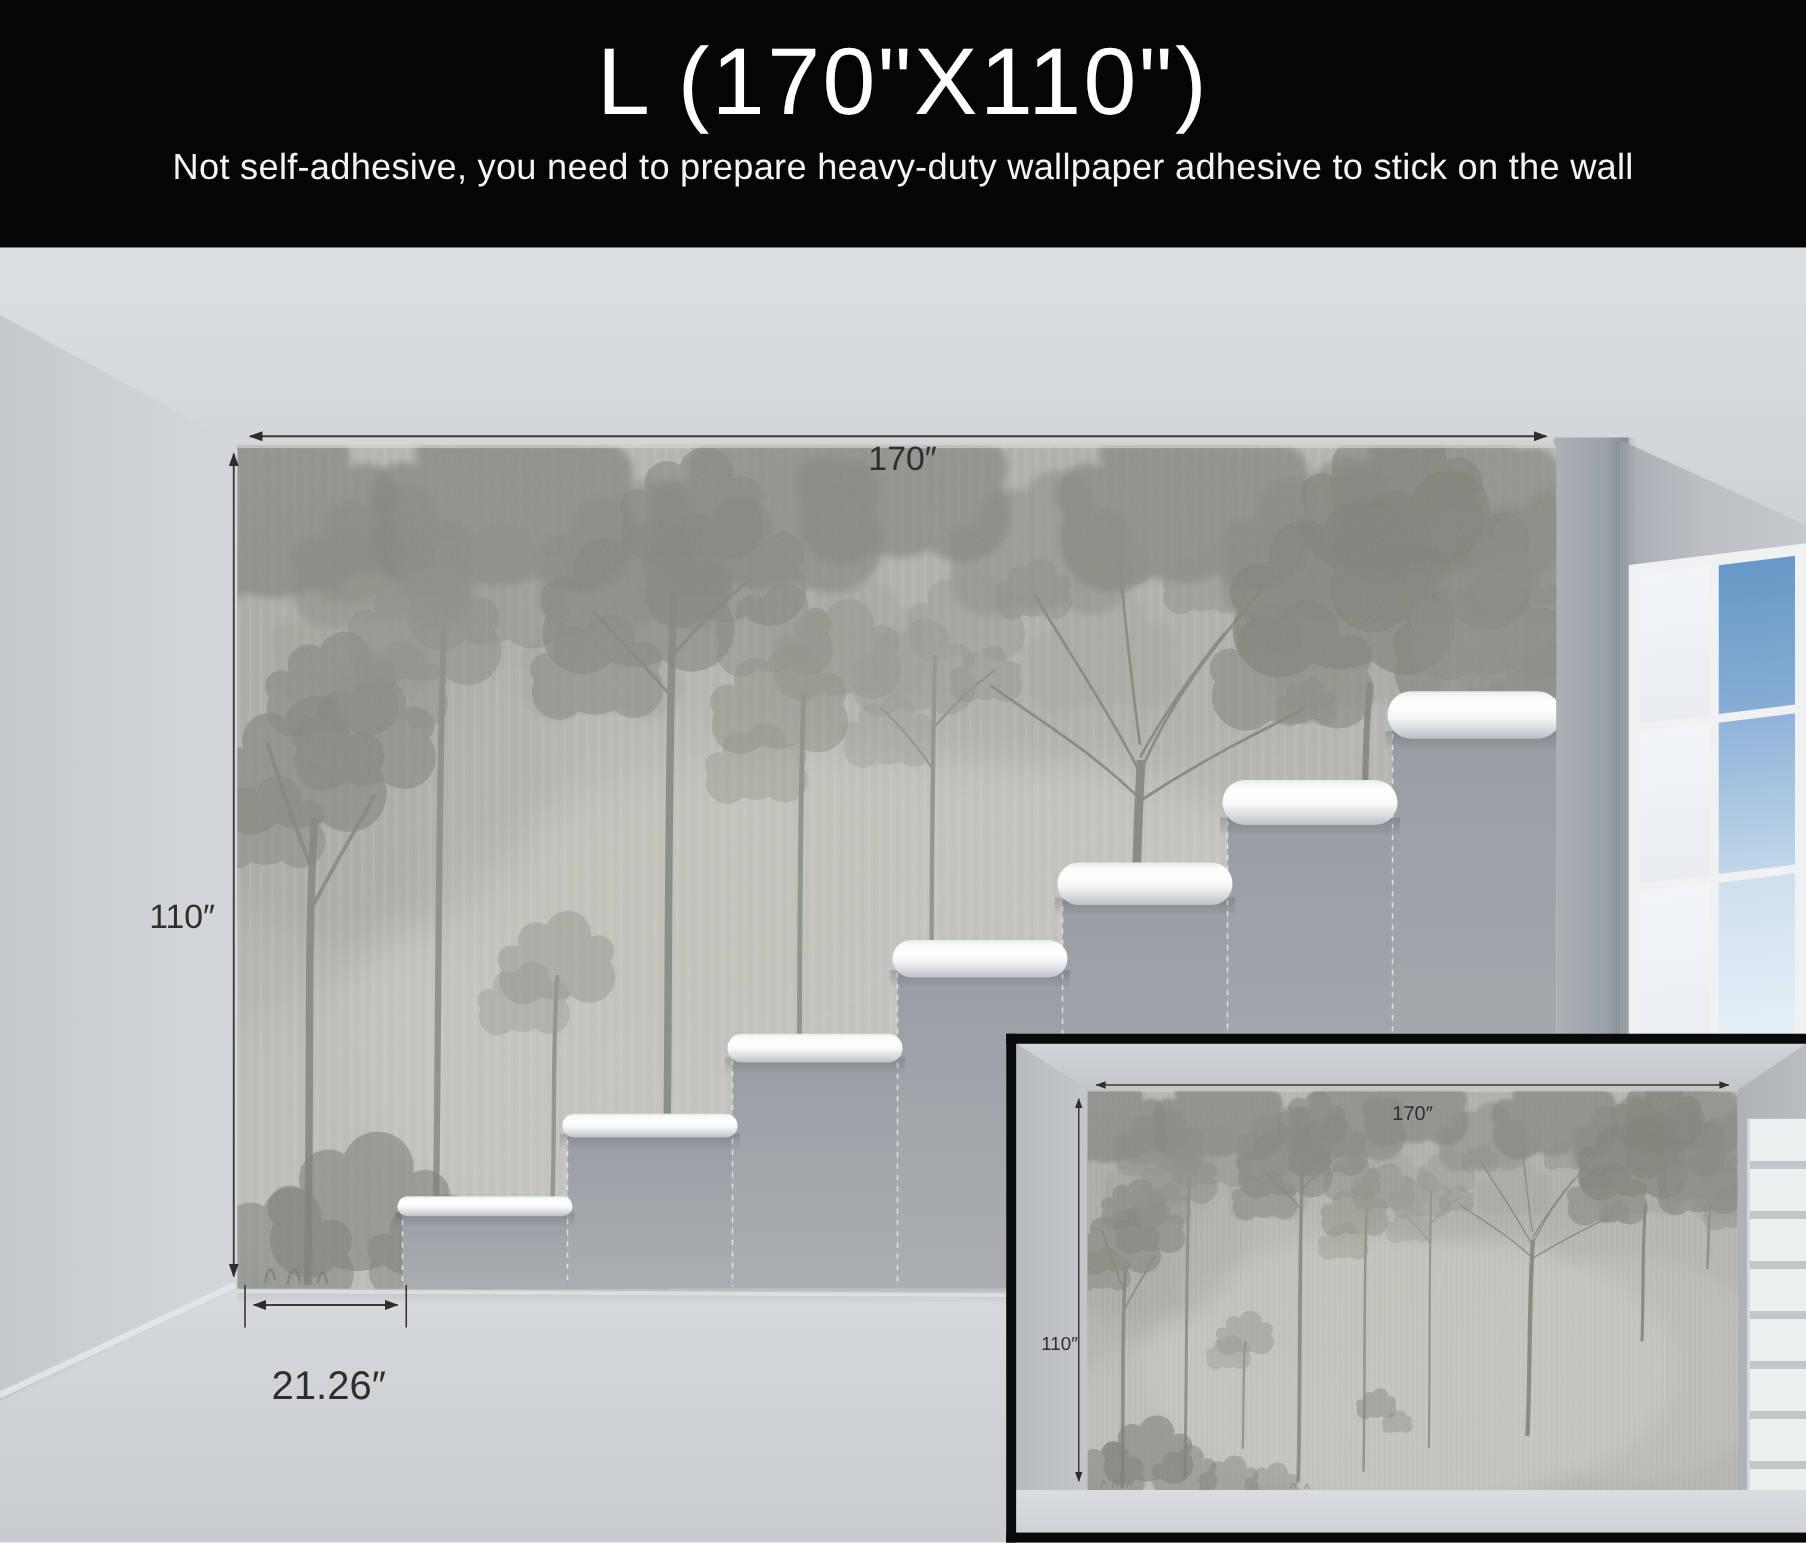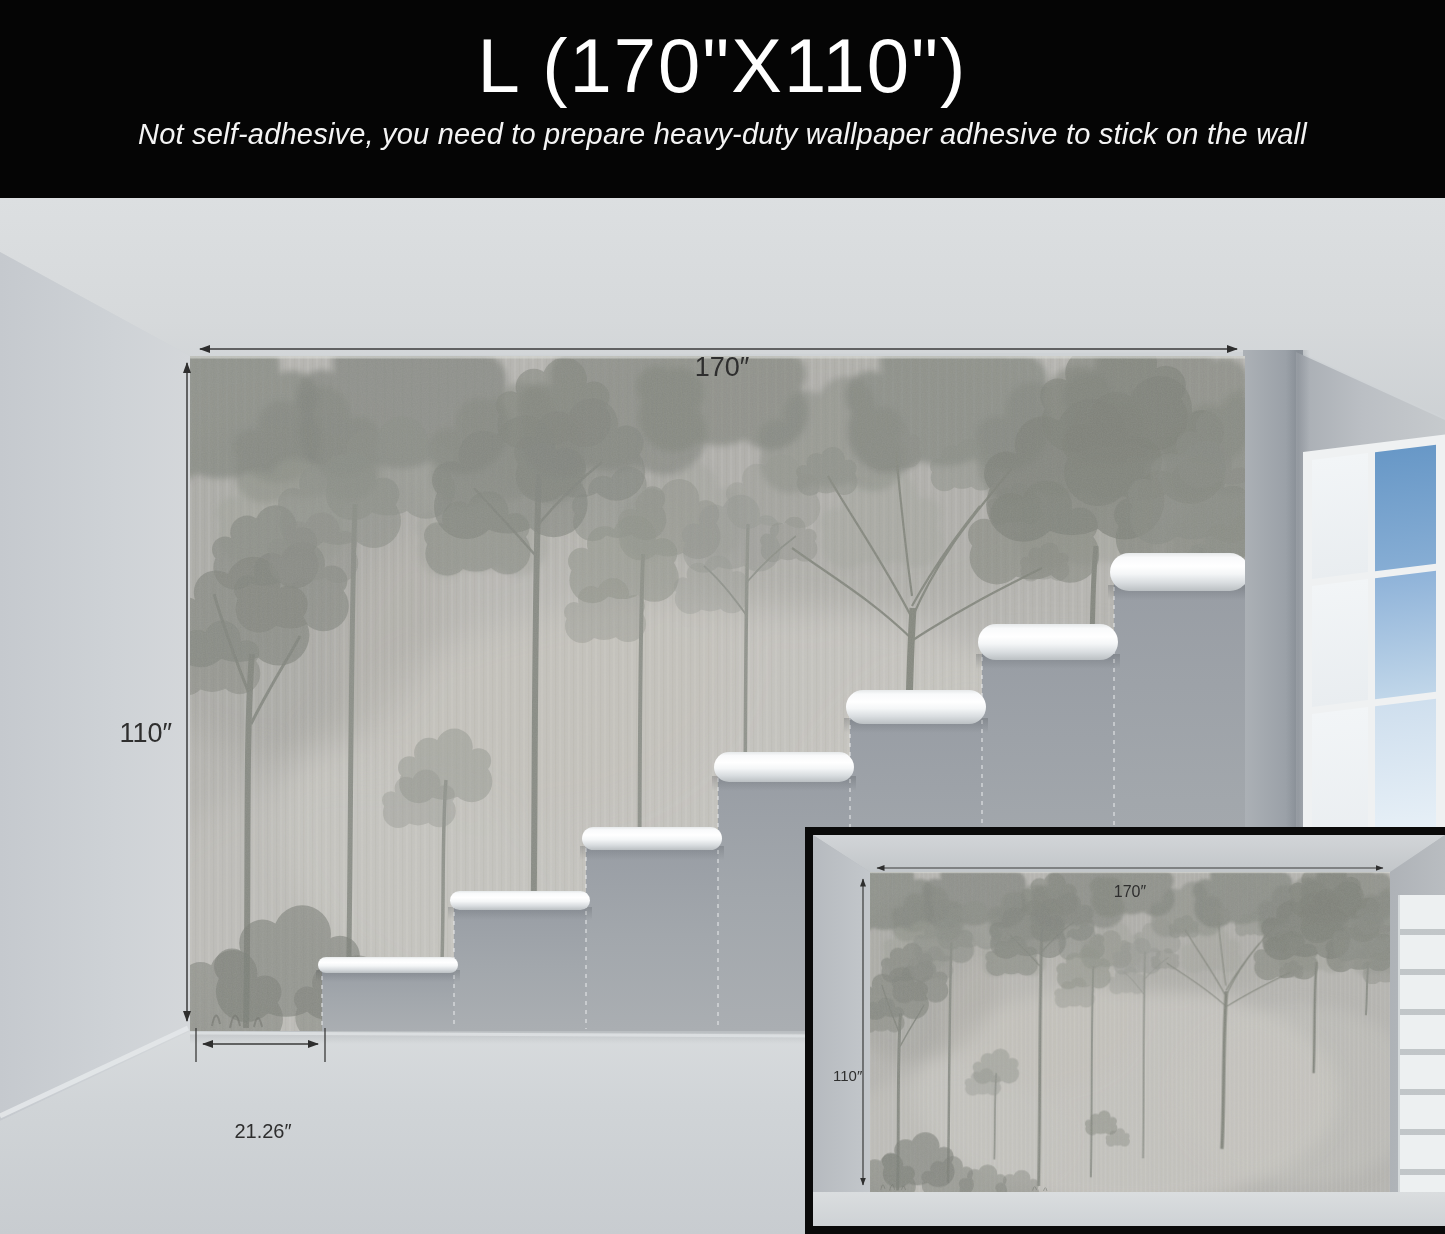--- a/index.html
+++ b/index.html
@@ -2,21 +2,21 @@
 <html style="--banner-bg: #050505; --banner-text: #ffffff; --annotation: #2e2e2e; --ceiling: #d6d9db; --left-wall: #cbcfd3; --right-wall: #b7bbc0; --floor: #d0d4d7; --unpapered-wall: #a1a6ab; --mural-base: #b7b6b2; --roll-highlight: #ffffff; --sky: #7aa6d1; --window-frame: #eff1f2; --inset-border: #0a0a0a;"><head>
 <meta charset="utf-8">
 <style>
   html,body{margin:0;padding:0;background:#ffffff;}
   #canvas{position:relative;width:1445px;height:1234px;overflow:hidden;margin:0 auto;
     font-family:"Liberation Sans",sans-serif;background:#cfd3d6;}
   
   .banner{position:absolute;left:0;top:0;width:100%;height:198px;background:var(--banner-bg,#050505);
     color:var(--banner-text,#fff);text-align:center;}
   .banner .title{padding-top:26px;font-size:76px;line-height:1.05;letter-spacing:2px;font-weight:400;}
-  .banner .note{margin-top:12px;font-size:29px;font-weight:400;color:#f4f4f4;letter-spacing:.2px;font-style:italic;}
+  .banner .note{margin-top:12px;font-size:29px;font-weight:400;color:#f4f4f4;letter-spacing:.2px;}
   
   .ceiling{position:absolute;left:0;top:198px;width:1445px;height:222px;
     background:linear-gradient(180deg,#dcdfe1 0%,#d6d9db 55%,#cdd1d4 100%);
     clip-path:polygon(0 0,1445px 0,1445px 220px,1300px 154px,190px 158px,0 54px);}
   .left-wall{position:absolute;left:0;top:250px;width:190px;height:875px;
     background:linear-gradient(90deg,#c5c9ce 0%,#ced2d6 60%,#d4d7da 100%);
     clip-path:polygon(0 2px,190px 106px,190px 781px,0 871px);}
   .far-sliver{position:absolute;left:1243px;top:350px;width:60px;height:688px;
     background:linear-gradient(90deg,#acb1b6 0%,#9ba1a8 70%,#949aa1 100%);}
   .right-wall{position:absolute;left:1296px;top:350px;width:149px;height:482px;
@@ -41,21 +41,21 @@
   .pane.sky-a{background:linear-gradient(180deg,#6898c7,#86add4);}
   .pane.sky-b{background:linear-gradient(180deg,#8fb3d9,#c0d6e9);}
   .pane.sky-c{background:linear-gradient(180deg,#cfdfee,#eaf2f8);}
   
   .overlay{position:absolute;left:0;top:0;width:1445px;height:1234px;pointer-events:none;}
   .dim{stroke:#3a3a3a;stroke-width:1.5;}
   .tick{stroke:#3a3a3a;stroke-width:1.3;}
   .dim-label{position:absolute;color:var(--annotation,#2e2e2e);white-space:nowrap;margin-top:40px;}
   .lbl-w{left:722px;top:312px;font-size:27px;transform:translateX(-50%);}
   .lbl-h{left:180px;top:678px;font-size:27px;transform:translateX(-100%);padding-right:8px;}
-  .lbl-p{left:263px;top:1080px;font-size:20px;transform:translateX(-50%);}
+  .lbl-p{left:263px;top:1050px;font-size:32px;transform:translateX(-50%);}
   
   .inset{position:absolute;left:805px;top:827px;width:640px;height:407px;box-sizing:border-box;
     border:8px solid var(--inset-border,#0a0a0a);border-right:none;background:#b4b8bc;}
   .inset-inner{position:relative;width:632px;height:391px;overflow:hidden;}
   .inset-ceiling{position:absolute;left:0;top:0;width:632px;height:37px;
     background:linear-gradient(180deg,#d2d5d8,#c2c6c9);
     clip-path:polygon(0 0,100% 0,91.5% 100%,9% 100%);}
   .inset-left-wall{position:absolute;left:0;top:0;width:57px;height:391px;
     background:linear-gradient(90deg,#b6babf,#c3c7cb);
     clip-path:polygon(0 0,57px 37px,57px 357px,0 391px);}

